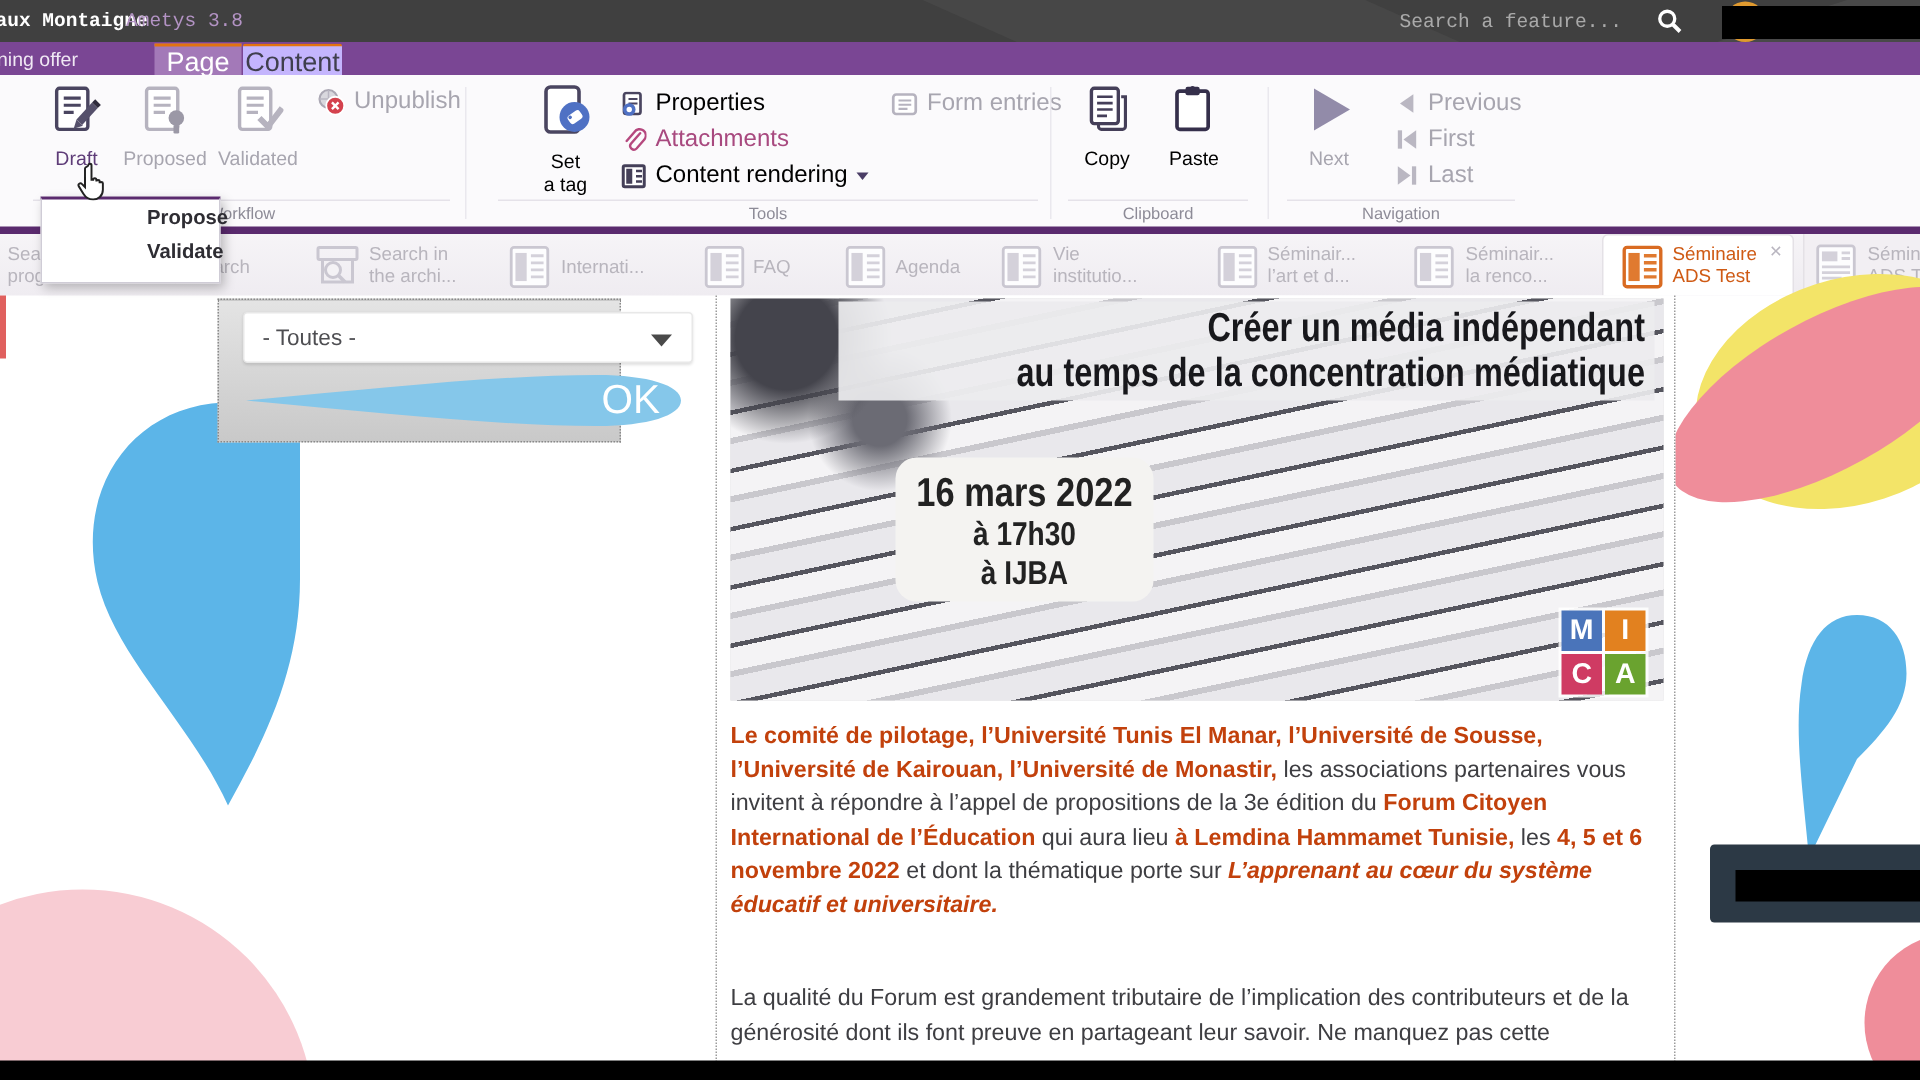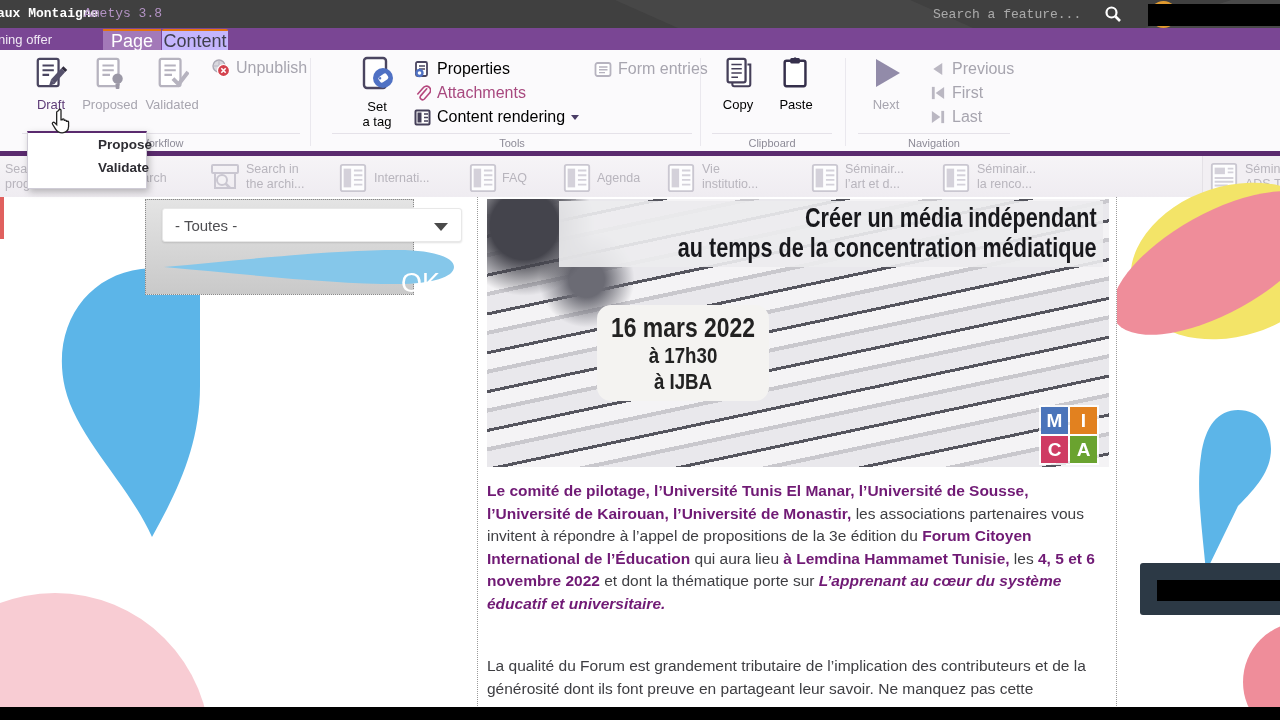--- a/index.html
+++ b/index.html
@@ -48,42 +48,42 @@
   .ttab-active .close { position:absolute; right:7px; top:2px; font-size:14px; color:#b9b6c0; cursor:default; }
   .ttab-part { position:absolute; left:1202px; top:0; width:78px; height:41px; background:#f2eff3; border-left:1px solid #e4e1e6; }
 
   
   .blob { position:absolute; border-radius:50%; }
   .formbox { left:145px; top:199px; width:269px; height:96px; background:linear-gradient(#e4e4e4,#c9c9c9); border:1px dotted #8a8a8a; }
   .sel { position:absolute; left:16px; top:8px; width:300px; height:34px; background:#fff; border-radius:3px; border:1px solid #e8e8e8; box-shadow:0 1px 2px rgba(0,0,0,.12); }
   .sel .val { position:absolute; left:12px; top:8px; font-size:15px; color:#4e4e52; }
   .sel .car { position:absolute; right:13px; top:14px; width:0; height:0; border-left:7px solid transparent; border-right:7px solid transparent; border-top:8px solid #4a4a4a; }
   .okwrap { position:absolute; left:16px; top:46px; width:296px; height:42px; }
-  .oktext { position:absolute; right:18px; top:22px; color:#fff; font-size:27px; }
+  .oktext { position:absolute; right:18px; top:5px; color:#fff; font-size:27px; }
 
   .article { left:477px; top:197px; width:640px; height:511px; background:#fff; border-left:1px dotted #9b9b9b; border-right:1px dotted #9b9b9b; }
   .poster { position:absolute; left:9px; top:2px; width:622px; height:268px; overflow:hidden;
     background:
       radial-gradient(circle at 6% 10%, #44444c 0 34px, rgba(68,68,76,0) 70px),
       radial-gradient(circle at 16% 30%, #6b6b74 0 18px, rgba(68,68,76,0) 48px),
       repeating-linear-gradient(168deg, #f4f3f5 0 15px, #c9c8cd 15px 19px, #e9e8ec 19px 35px, #55555e 35px 38px),
       #d8d7d9; }
   .headline { position:absolute; right:6px; top:2px; text-align:right; background:rgba(236,235,238,.92); padding:2px 6px 4px 14px; }
   .headline div { font-size:27px; line-height:30px; font-weight:700; color:#18181c; transform:scaleX(.8); transform-origin:right center; white-space:nowrap; }
   .datebox { position:absolute; left:110px; top:106px; width:172px; height:96px; background:#f4f3f1; border-radius:14px; text-align:center; padding-top:8px; }
   .datebox .d1 { font-size:27px; line-height:30px; font-weight:700; color:#222; transform:scaleX(.85); }
   .datebox .d2, .datebox .d3 { font-size:22px; line-height:26px; font-weight:700; color:#222; transform:scaleX(.85); }
   .mica { position:absolute; left:552px; top:206px; display:grid; grid-template-columns:27px 27px; grid-auto-rows:27px; gap:2px; background:rgba(255,255,255,.85); padding:2px; }
   .mica span { display:flex; align-items:center; justify-content:center; color:#fff; font-weight:700; font-size:19px; }
   .mica .t0 { background:#4a74ba; } .mica .t1 { background:#e2811f; }
   .mica .t2 { background:#cf3b63; } .mica .t3 { background:#6aa32f; }
 
   .para { position:absolute; left:9px; width:622px; font-size:15.5px; line-height:22.6px; color:#3e3e42; }
   .para span { }
-  .para span[style*="700"] { color:#701a75; }
+  .para span[style*="700"] { color:#c2410c; }
 
   .slatebox { left:1140px; top:563px; width:150px; height:52px; background:#2c3945; border-radius:3px; }
   .slatebox .bar { position:absolute; left:17px; top:17px; width:140px; height:21px; background:#000; }
   .bottombar { left:0; top:707px; width:1280px; height:13px; background:#000; }
   .leftsliver { left:0; top:197px; width:4px; height:42px; background:#e0605e; }
 
   .cursor { left:50px; top:108px; width:22px; height:26px; z-index:70; }
 </style>
 </head>
 <body>
@@ -315,20 +315,29 @@
     </svg>
     <div class="ttab-text" style="left:845px;top:6px;">Séminair...<br>l’art et d...</div>
 
     <svg class="abs" style="left:941px;top:7px;" width="30" height="30" viewBox="0 0 30 32">
       <rect x="2" y="2" width="26" height="28" rx="2" fill="#fdfdfe" stroke="#cac7d1" stroke-width="2"></rect>
       <rect x="5" y="6" width="8" height="20" fill="#d4d1da"></rect>
       <path d="M16 8h9M16 13h9M16 18h9M16 23h9" stroke="#d4d1da" stroke-width="2"></path>
     </svg>
     <div class="ttab-text" style="left:977px;top:6px;">Séminair...<br>la renco...</div>
 
+    <div class="ttab-active">
+      <svg class="abs" style="left:11px;top:6px;" width="30" height="30" viewBox="0 0 30 32">
+        <rect x="2" y="2" width="26" height="28" rx="2" fill="#fff" stroke="#d96b22" stroke-width="2.4"></rect>
+        <rect x="5" y="6" width="8" height="20" fill="#e07a30"></rect>
+        <path d="M16 8h9M16 13h9M16 18h9M16 23h9" stroke="#e07a30" stroke-width="2.4"></path>
+      </svg>
+      <div class="txt">Séminaire<br>ADS Test</div>
+      <span class="close">×</span>
+    </div>
 
     <div class="ttab-part">
       <svg class="abs" style="left:6px;top:6px;" width="30" height="30" viewBox="0 0 30 32">
         <rect x="2" y="2" width="26" height="28" rx="2" fill="#fdfdfe" stroke="#cac7d1" stroke-width="2"></rect>
         <rect x="5" y="6" width="11" height="7" fill="#d4d1da"></rect>
         <path d="M19 7h6M19 11h6M5 17h20M5 21h20M5 25h14" stroke="#d4d1da" stroke-width="2"></path>
       </svg>
       <div class="ttab-text" style="left:42px;top:6px;">Sémin<br>ADS T</div>
     </div>
   </div>

